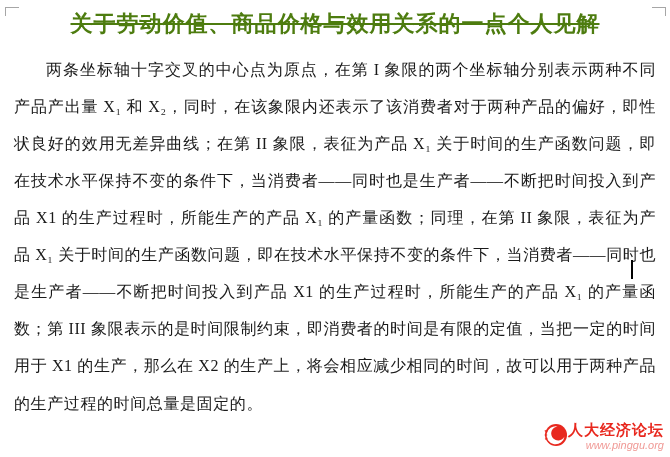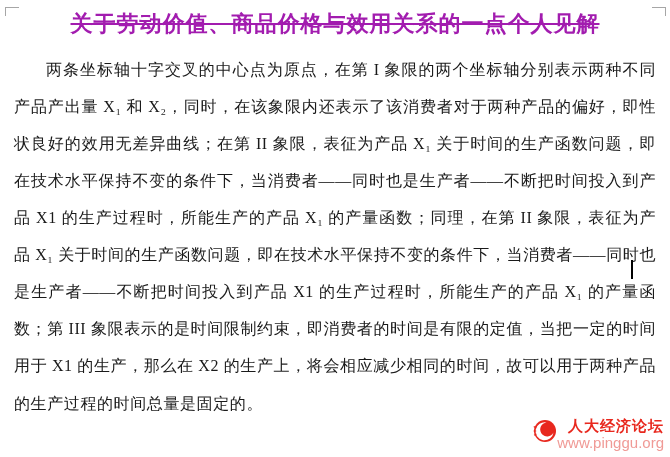--- a/index.html
+++ b/index.html
@@ -23,21 +23,21 @@
     border-width: 0;
   }
   .corner-mark.tl { left: 5px;  top: 7px; border-top-width: 1px; border-left-width: 1px; }
   .corner-mark.tr { right: 4px; top: 7px; border-top-width: 1px; border-right-width: 1px; }
 
   .doc-title {
     margin: 10px 14px 12px 14px;
     text-align: center;
     font-size: 22px;
     font-weight: bold;
-    color: #a21caf;
+    color: #4d7c0f;
     letter-spacing: 1px;
     text-decoration: line-through;
     line-height: 1.3;
   }
 
   .doc-body {
     margin: 0 14px;
     font-size: 16px;
     line-height: 2.32;
     text-align: justify;
@@ -72,23 +72,24 @@
   .wm-name {
     font-family: "Liberation Sans", sans-serif;
     font-size: 15px;
     font-weight: bold;
     color: #e8281e;
     letter-spacing: 1px;
     line-height: 1.1;
   }
   .wm-url {
     font-family: "Liberation Sans", sans-serif;
-    font-size: 15px;
+    font-size: 11px;
     color: #f09a96;
     line-height: 1.2;
+    font-style: italic;
   }
 </style>
 </head>
 <body>
 
 <div class="page">
 
   <div class="corner-mark tl"></div>
   <div class="corner-mark tr"></div>
 

